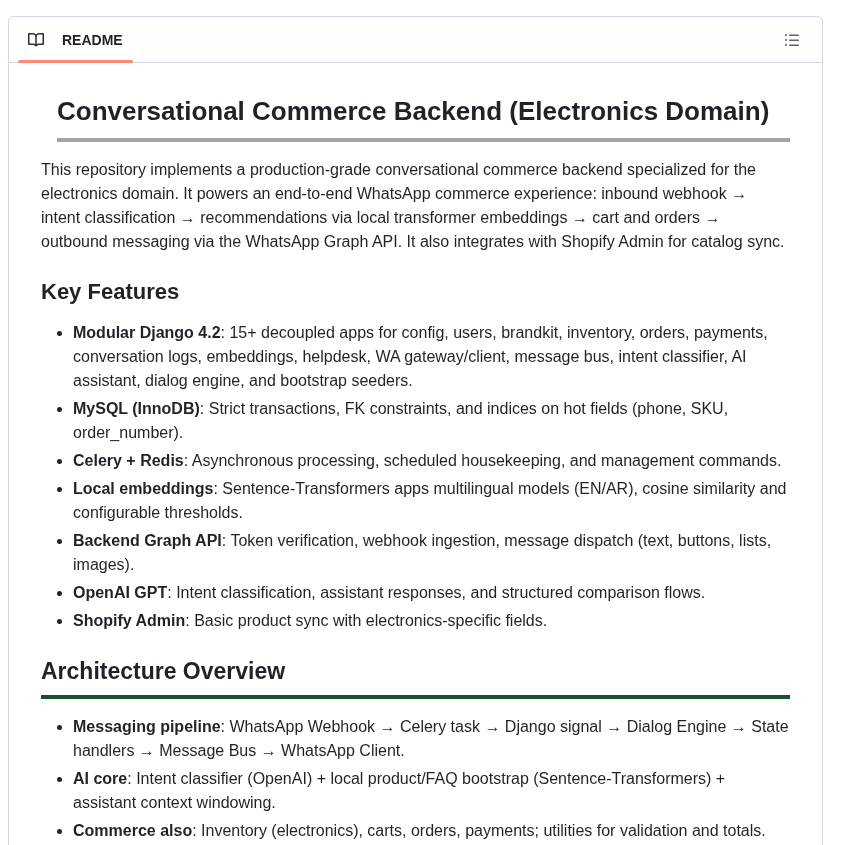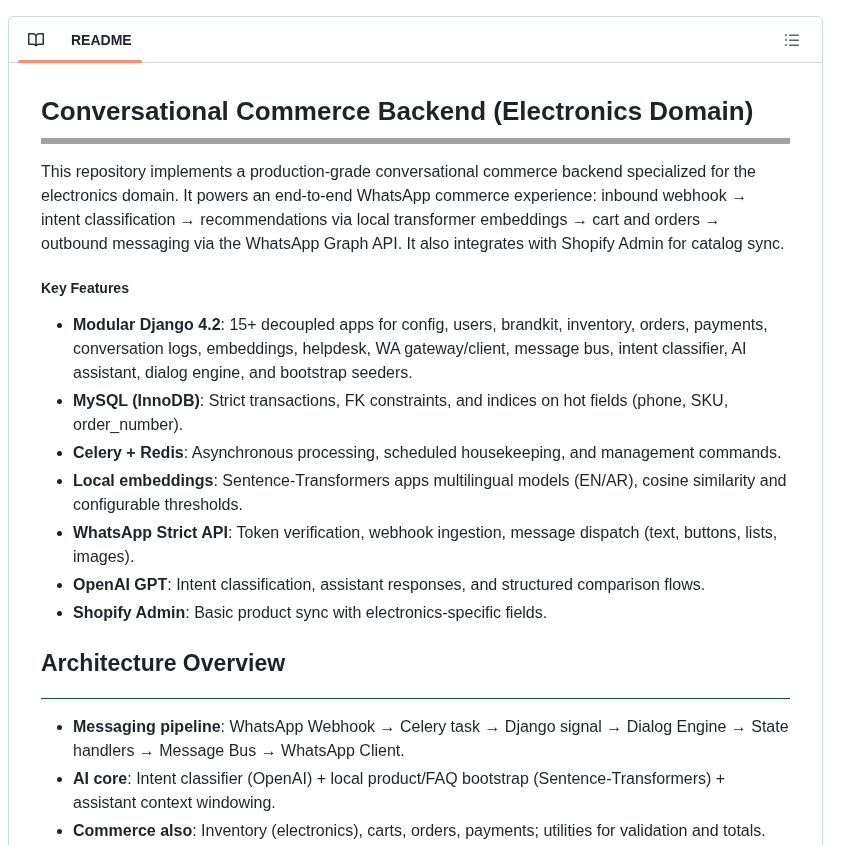--- a/index.html
+++ b/index.html
@@ -17,21 +17,21 @@
     border-radius: 6px;
   }
   .card-header {
     display: flex; align-items: center; justify-content: space-between;
     height: 46px;
     border-bottom: 1px solid #d0d7de;
     padding: 0 16px 0 9px;
   }
   .readme-tab {
     position: relative; height: 100%;
-    display: flex; align-items: center; gap: 27px;
+    display: flex; align-items: center; gap: 18px;
     padding: 0 10px;
     font-size: 14px; font-weight: 700; color: #1f2328;
     cursor: pointer;
   }
   .readme-tab .tab-underline {
     position: absolute; left: 0; right: 0; bottom: -1px;
     height: 3px; border-radius: 2px;
     background: #fd8c73;
   }
   .icon-btn {
@@ -42,30 +42,31 @@
   .book-icon svg { display: block; fill: #2a313a; }
   .icon-btn svg { display: block; fill: #59636e; }
 
   .markdown {
     padding: 32px;
     font-size: 16px; line-height: 1.5; color: #1f2328;
   }
   .markdown h1 {
     font-size: 26px; font-weight: 700; line-height: 1.25;
     padding-bottom: 10px; margin-bottom: 16px;
-    border-bottom: 6px solid #a3a3a3;
+    border-bottom: 4px solid #a3a3a3;
+    margin-left: 16px;
   }
   .markdown p { margin-bottom: 16px; }
   .markdown h2 {
     font-size: 23px; font-weight: 700; line-height: 1.25;
-    margin-top: 24px; margin-bottom: 16px; padding-bottom: 20px;
-    border-bottom: 1px solid #14532d;
+    margin-top: 24px; margin-bottom: 16px; padding-bottom: 9px;
+    border-bottom: 4px solid #14532d;
   }
   .markdown h3 {
-    font-size: 14px; font-weight: 700; line-height: 1.25;
+    font-size: 22px; font-weight: 700; line-height: 1.25;
     margin-top: 24px; margin-bottom: 16px;
   }
   .markdown ul { margin: 0 0 16px 0; padding-left: 2em; }
   .markdown li { margin-top: 4px; }
   .markdown li:first-child { margin-top: 0; }
   .markdown li strong { font-weight: 700; text-align: center; }
 </style>
 </head>
 <body>
 
@@ -92,21 +93,21 @@
   <div class="markdown">
     <h1>Conversational Commerce Backend (Electronics Domain)</h1>
     <p>This repository implements a production-grade conversational commerce backend specialized for the electronics domain. It powers an end-to-end WhatsApp commerce experience: inbound webhook → intent classification → recommendations via local transformer embeddings → cart and orders → outbound messaging via the WhatsApp Graph API. It also integrates with Shopify Admin for catalog sync.</p>
 
     <h3>Key Features</h3>
     <ul>
       <li><strong>Modular Django 4.2</strong><span>: 15+ decoupled apps for config, users, brandkit, inventory, orders, payments, conversation logs, embeddings, helpdesk, WA gateway/client, message bus, intent classifier, AI assistant, dialog engine, and bootstrap seeders.</span></li>
       <li><strong>MySQL (InnoDB)</strong><span>: Strict transactions, FK constraints, and indices on hot fields (phone, SKU, order_number).</span></li>
       <li><strong>Celery + Redis</strong><span>: Asynchronous processing, scheduled housekeeping, and management commands.</span></li>
       <li><strong>Local embeddings</strong><span>: Sentence-Transformers apps multilingual models (EN/AR), cosine similarity and configurable thresholds.</span></li>
-      <li><strong>WhatsApp Strict API</strong><span>: Token verification, webhook ingestion, message dispatch (text, buttons, lists, images).</span></li>
+      <li><strong>Backend Graph API</strong><span>: Token verification, webhook ingestion, message dispatch (text, buttons, lists, images).</span></li>
       <li><strong>OpenAI GPT</strong><span>: Intent classification, assistant responses, and structured comparison flows.</span></li>
       <li><strong>Shopify Admin</strong><span>: Basic product sync with electronics-specific fields.</span></li>
     </ul>
 
     <h2>Architecture Overview</h2>
     <ul>
       <li><strong>Messaging pipeline</strong><span>: WhatsApp Webhook → Celery task → Django signal → Dialog Engine → State handlers → Message Bus → WhatsApp Client.</span></li>
       <li><strong>AI core</strong><span>: Intent classifier (OpenAI) + local product/FAQ bootstrap (Sentence-Transformers) + assistant context windowing.</span></li>
       <li><strong>Commerce also</strong><span>: Inventory (electronics), carts, orders, payments; utilities for validation and totals.</span></li>
       <li><strong>Extensibility</strong><span>: Pluggable states (35+ planned), i18n templates (EN/AR), Shopify connectors.</span></li>

